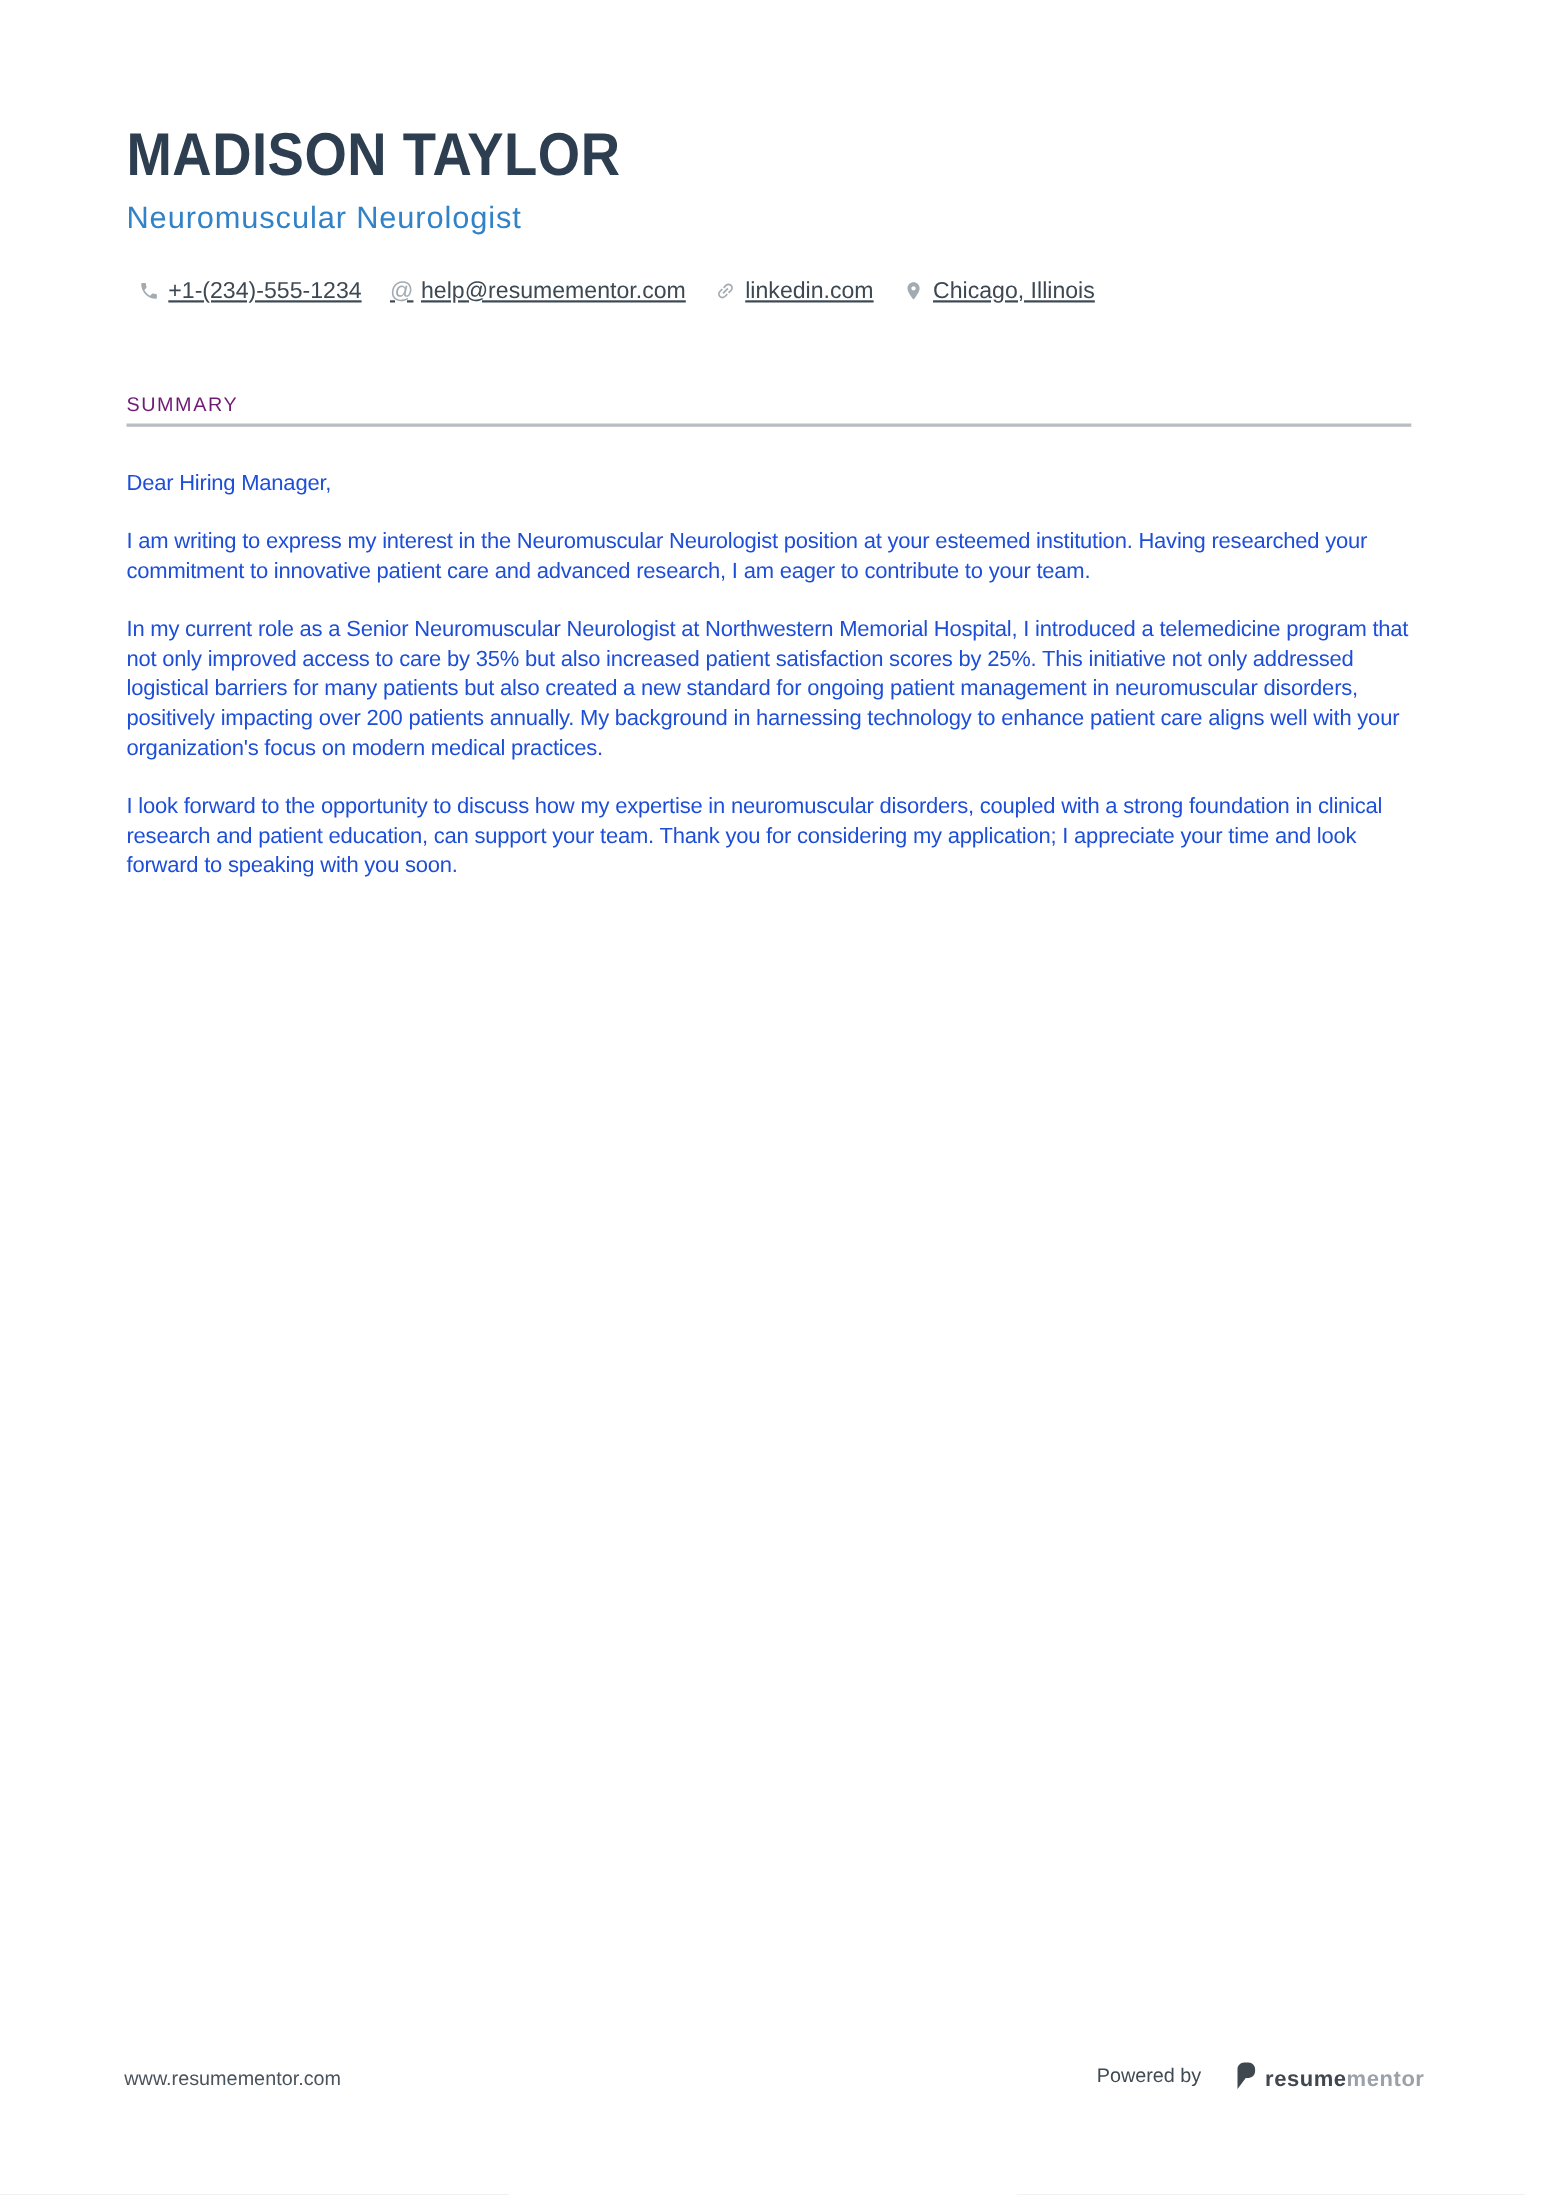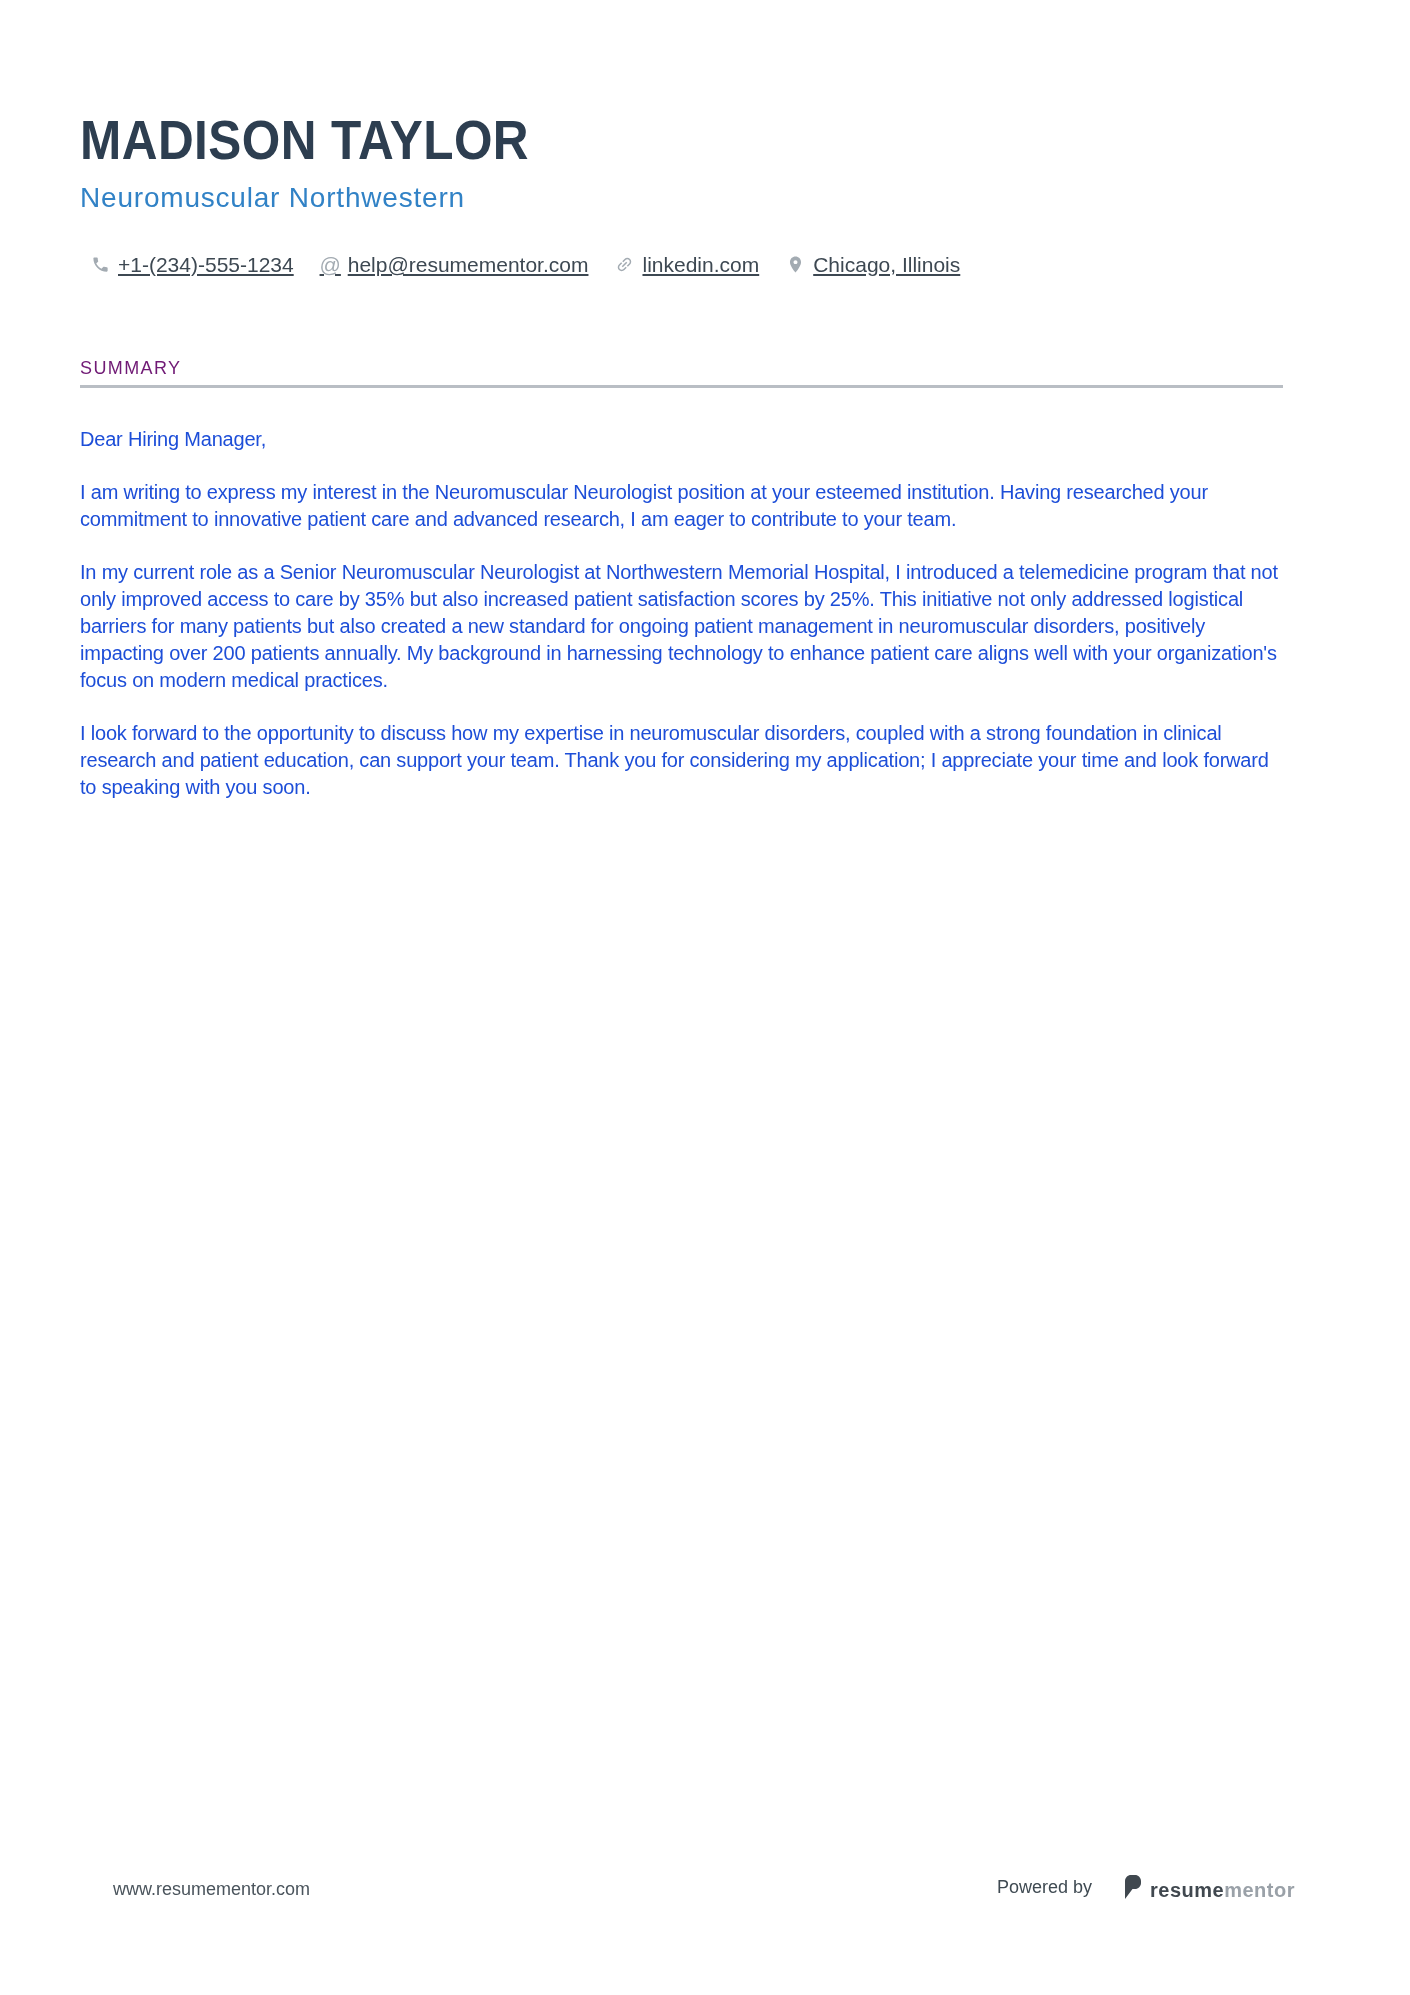--- a/index.html
+++ b/index.html
@@ -5,21 +5,21 @@
   * { margin:0; padding:0; box-sizing:border-box; }
   html,body { background:#e8e8e8; }
   .page {
     position:relative;
     width:1410px; height:1995px;
     margin:0 auto;
     background:#ffffff;
     font-family:"Liberation Sans", sans-serif;
     overflow:hidden;
   }
-  .content { padding:0 127px 0 80px; }
+  .content { padding:0 127px 0 115px; }
 
   
   .name {
     margin-top:113px;
     font-size:55px;
     font-weight:700;
     line-height:1;
     color:#2d3e50;
     letter-spacing:0.5px;
     white-space:nowrap;
@@ -90,21 +90,21 @@
   .brand-text { font-size:20px; font-weight:700; letter-spacing:0.5px; color:#40484f; line-height:1; }
   .brand-text .light { color:#9aa1a8; }
 </style>
 </head>
 <body>
 
 <div class="page">
   <div class="content">
 
     <h1 class="name">MADISON TAYLOR</h1>
-    <div class="job-title">Neuromuscular Northwestern</div>
+    <div class="job-title">Neuromuscular Neurologist</div>
 
     <div class="contact-row">
       <div class="contact-item">
         <span class="icon">
           <svg viewBox="0 0 24 24">
               <path d="M6.62 10.79c1.44 2.83 3.76 5.14 6.59 6.59l2.2-2.2c.27-.27.67-.36 1.02-.24 1.12.37 2.33.57 3.57.57.55 0 1 .45 1 1V20c0 .55-.45 1-1 1-9.39 0-17-7.61-17-17 0-.55.45-1 1-1h3.5c.55 0 1 .45 1 1 0 1.25.2 2.45.57 3.57.11.35.03.74-.25 1.02l-2.2 2.2z"></path>
             </svg>
         </span>
         <span class="contact-text">+1-(234)-555-1234</span>
       </div>

